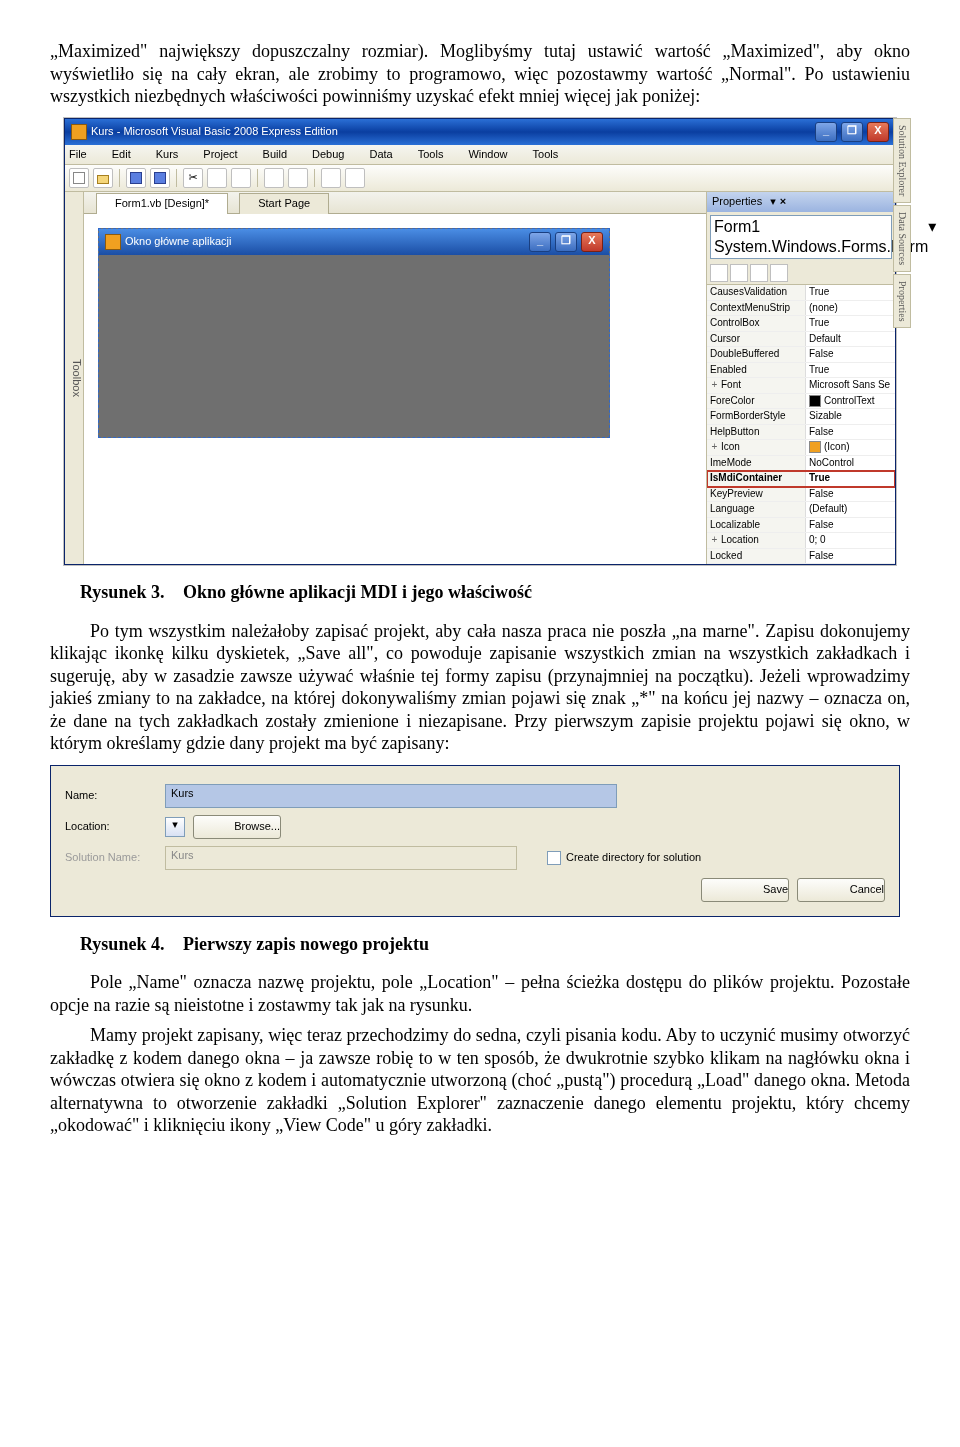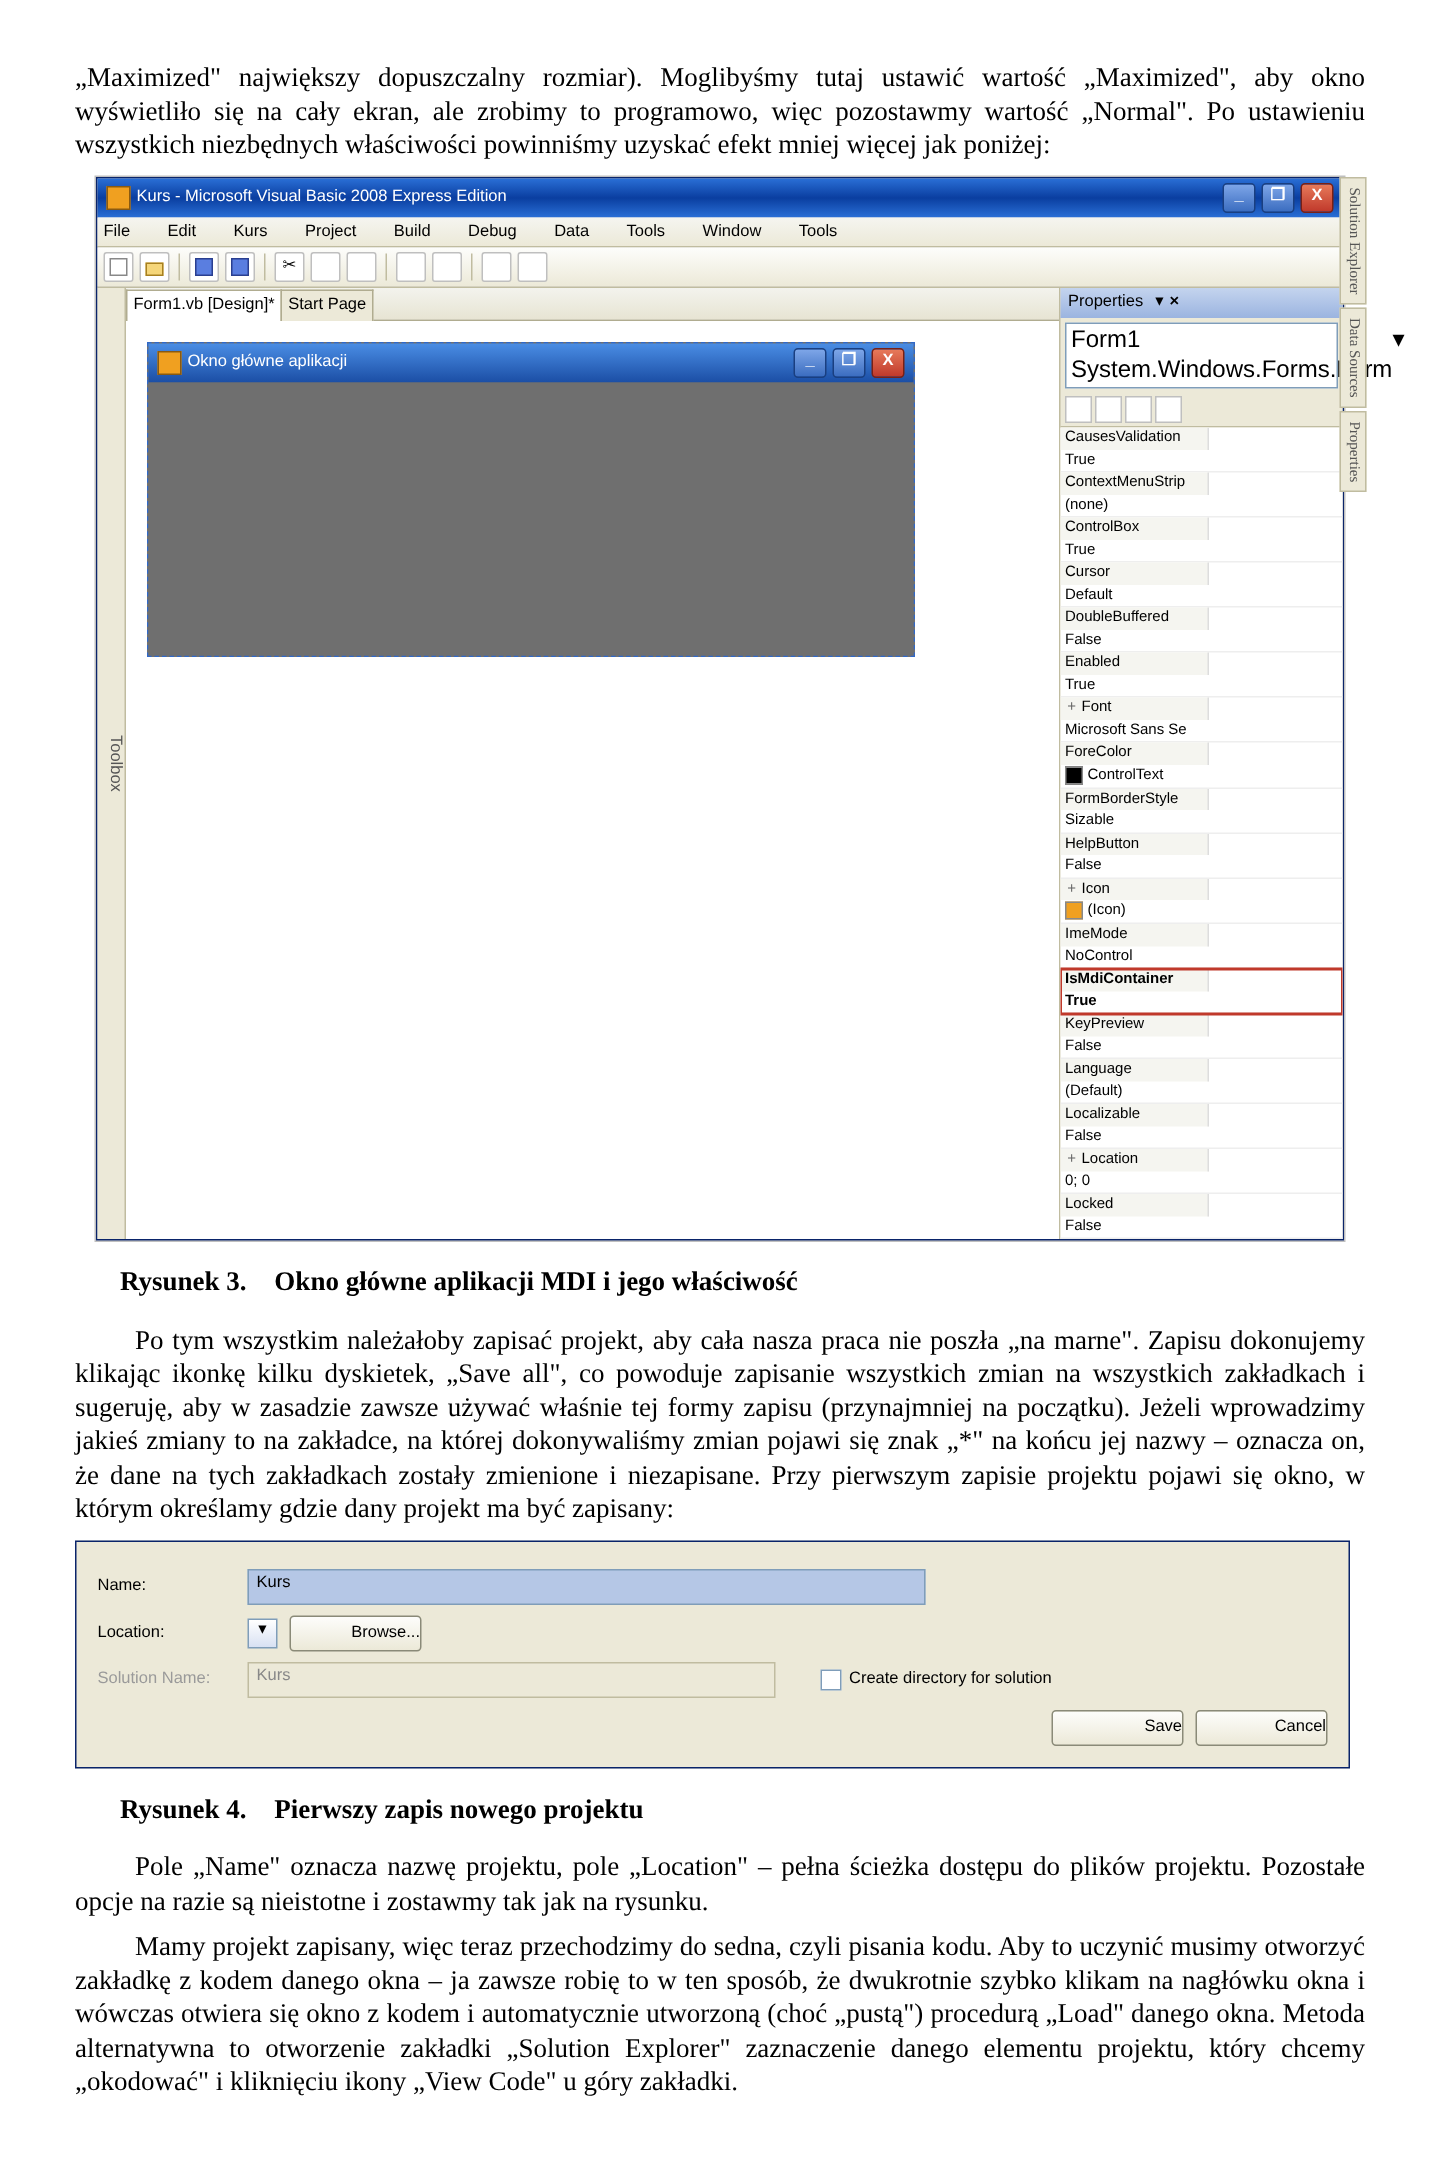--- a/index.html
+++ b/index.html
@@ -60,21 +60,21 @@
   .tbi.save::after{content:"";position:absolute;inset:3px;background:#5a7ee0;border:1px solid #2a3f90;}
   .tbi.cut::after{content:"✂";position:absolute;inset:0;display:flex;align-items:center;justify-content:center;font-size:11px;}
   .sep{width:1px;height:18px;background:#c0bca0;margin:0 2px;}
   .ide-body { display:flex; }
   .ide-left {
     width:18px; background:#ece9d8; border-right:1px solid #c0bca0;
     writing-mode: vertical-rl; text-align:center; padding:4px 0; color:#555;
   }
   .ide-center { flex:1; background:#fff; position:relative; }
   .ide-tabs { background:linear-gradient(#f3f3ed,#e7e4d3); display:flex; border-bottom:1px solid #b0ac90; }
-  .ide-tab { padding:3px 4px; background:#fff; border:1px solid #b0ac90; border-bottom:none; margin-right:-1px; position:relative; top:1px;}
+  .ide-tab { padding:3px 18px; background:#fff; border:1px solid #b0ac90; border-bottom:none; margin-right:-1px; position:relative; top:1px;margin-left:12px;}
   .ide-tab.inactive{background:#ece9d8;}
   .design-surface {
     height: 300px;
     background:#fff;
     position:relative;
     padding:14px;
   }
   .mdi-window {
     width: 510px;
     border:1px dashed #3068c8;
@@ -93,21 +93,21 @@
     background:#ece9d8;
     border-left:1px solid #c0bca0;
     display:flex; flex-direction:column;
   }
   .prop-title { background:linear-gradient(#c4d4ee,#9bb4e0); padding:3px 5px; display:flex; align-items:center; gap:4px;}
   .prop-combo { background:#fff; border:1px solid #7f9db9; padding:1px 3px; margin:3px; font-size:16px; display:flex; }
   .prop-combo .spacer{flex:1;}
   .prop-tb { display:flex; gap:2px; padding:2px 3px; border-bottom:1px solid #c0bca0;}
   .prop-tb .pbtn { width:16px;height:16px;border:1px solid #bfbfbf;background:#fff; }
   .prop-grid { flex:1; overflow:hidden; background:#fff; }
-  .prop-row { display:flex; font-size:10px; border-bottom:1px solid #eee;flex-direction:column; }
+  .prop-row { display:flex; font-size:10px; border-bottom:1px solid #eee; }
   .prop-row .pname { width:92px; padding:1px 3px; background:#f5f5f0; border-right:1px solid #ddd; white-space:nowrap; overflow:hidden; }
   .prop-row .pval { flex:1; padding:1px 3px; white-space:nowrap; overflow:hidden;}
   .prop-row.hi { outline:2px solid #c0392b; outline-offset:-1px; }
   .prop-row.hi .pname, .prop-row.hi .pval { font-weight:bold; }
   .prop-row .exp { display:inline-block; width:9px; text-align:center; color:#666; margin-right:2px;}
   .prop-row .swatch{display:inline-block;width:10px;height:10px;border:1px solid #888;margin-right:3px;vertical-align:middle;}
   .side-tabs { position:absolute; right:-1px; top:0; display:flex; flex-direction:column; gap:2px;}
   .side-tab { writing-mode: vertical-rl; background:#ece9d8; border:1px solid #c0bca0; padding:6px 2px; font-size:10px; color:#555;}
   .ide-wrap{position:relative;}
 

